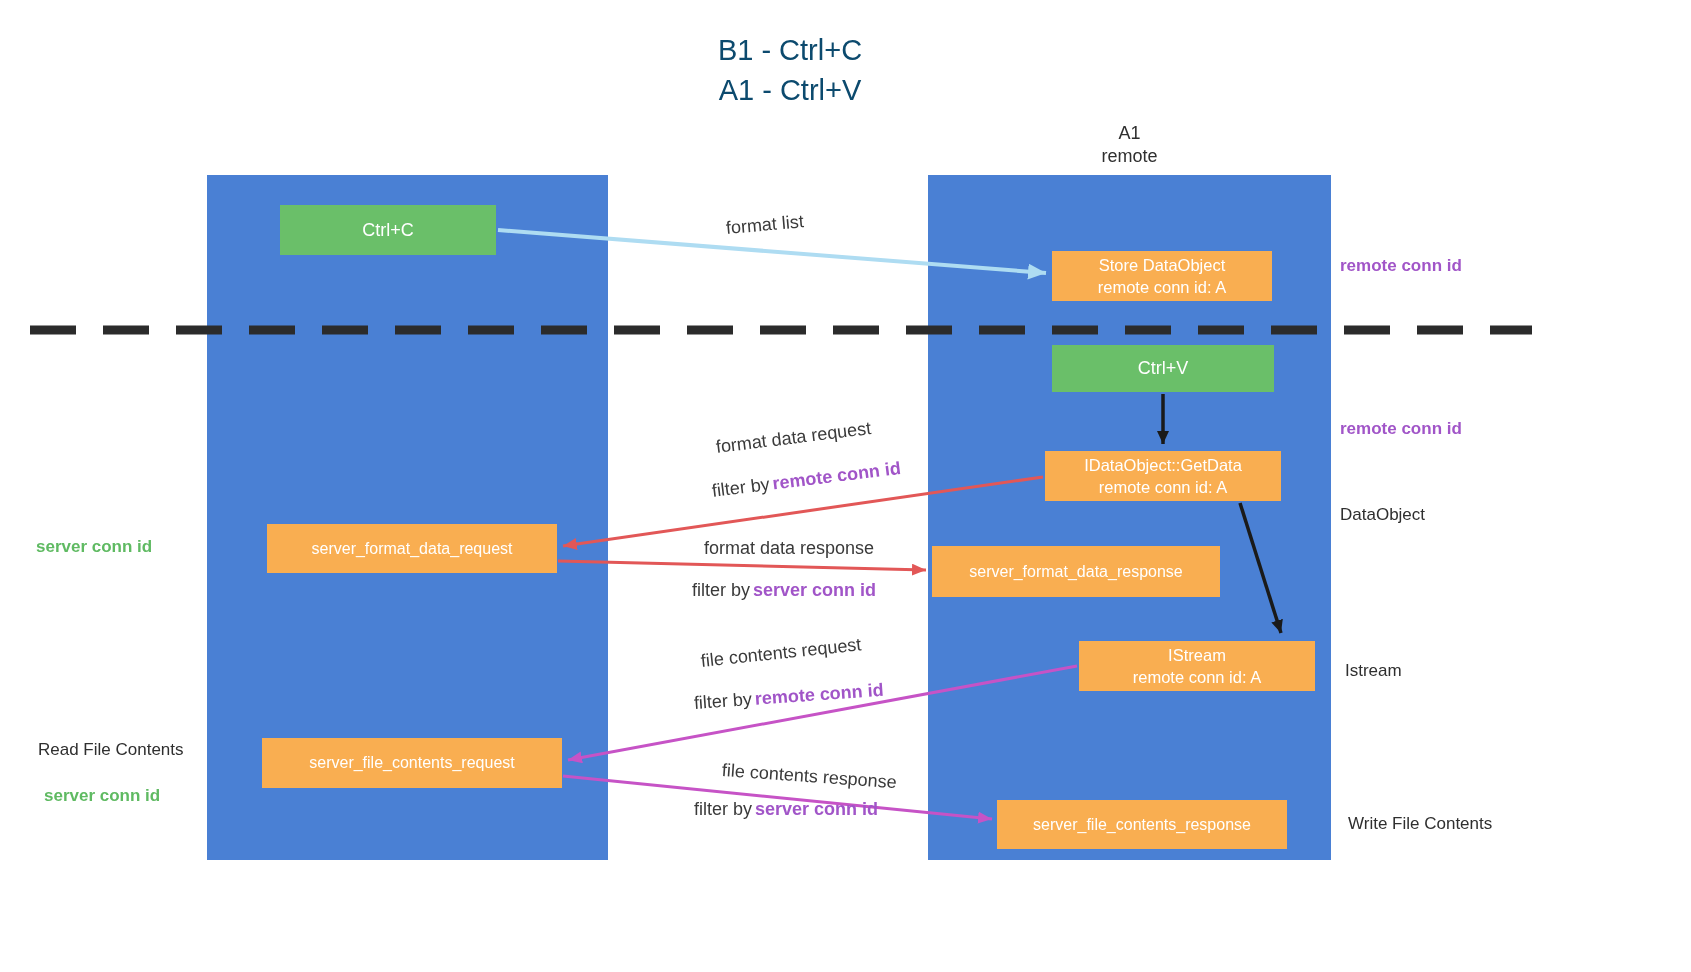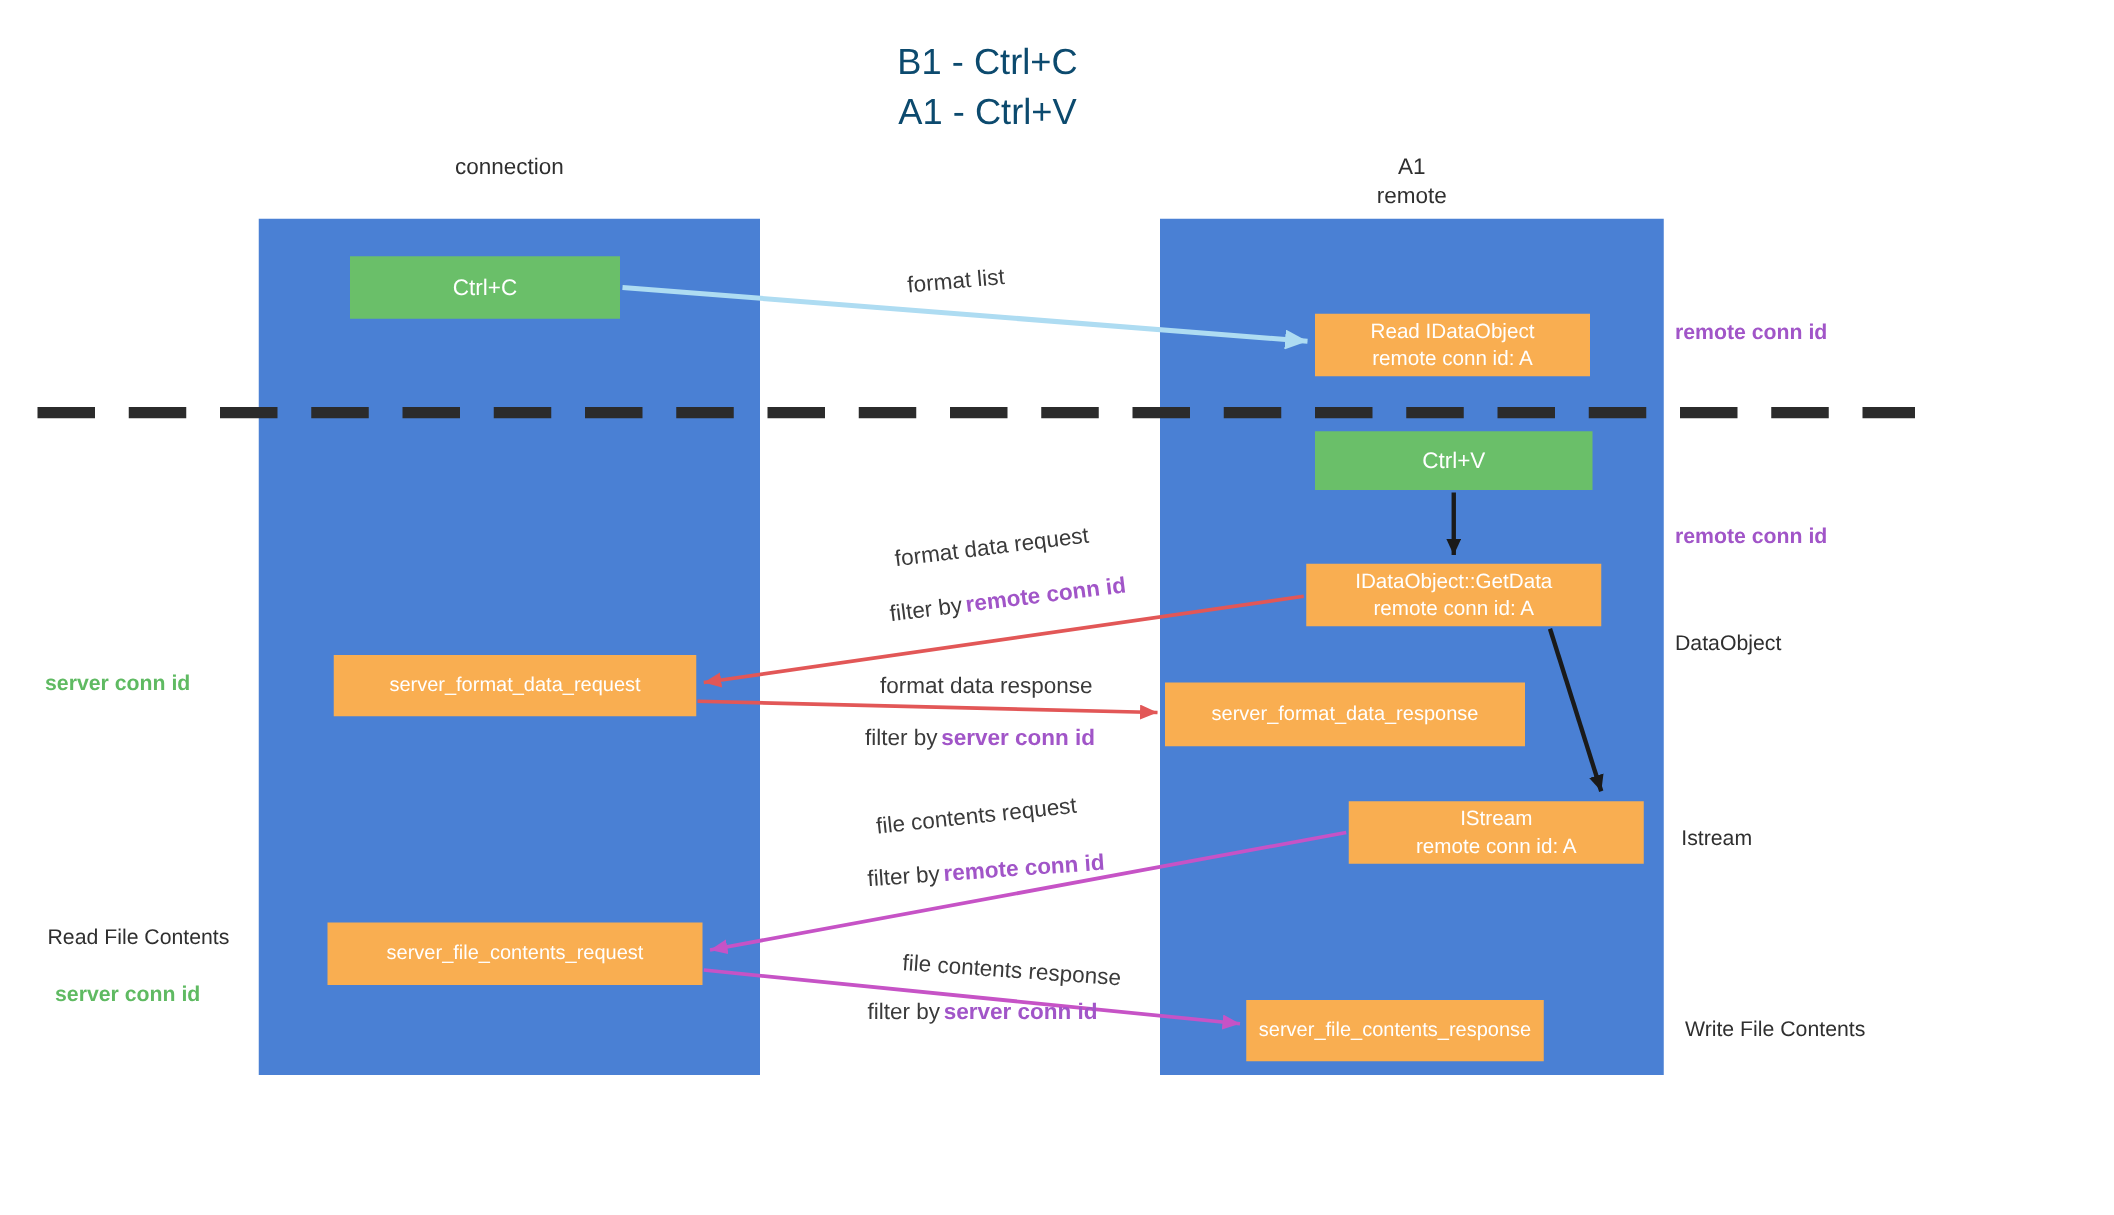--- a/index.html
+++ b/index.html
@@ -41,21 +41,20 @@
 <body>
 
 <div class="canvas">
 
   <div class="title">
     <div>B1 - Ctrl+C</div>
     <div>A1 - Ctrl+V</div>
   </div>
 
   <div class="lane-label b1">
-    <div>connection</div>
   </div>
   <div class="lane-label a1">
     <div>A1</div>
     <div>remote</div>
   </div>
 
   <div class="lane lane-b1"></div>
   <div class="lane lane-a1"></div>
 
   <svg class="arrows" width="1691" height="972">
@@ -89,21 +88,21 @@
     <line x1="1077" y1="666" x2="568" y2="760" stroke="#c653c6" stroke-width="3" marker-end="url(#m-magenta)"></line>
 
     <line x1="563" y1="776" x2="992" y2="819" stroke="#c653c6" stroke-width="3" marker-end="url(#m-magenta)"></line>
   </svg>
 
   <div class="node green abs" style="left:280px; top:205px; width:216px; height:50px;">
     <span>Ctrl+C</span>
   </div>
 
   <div class="node orange two abs" style="left:1052px; top:251px; width:220px; height:50px;">
-    <span>Read IDataObject</span>
+    <span>Store DataObject</span>
     <span>remote conn id: A</span>
   </div>
 
   <div class="node green abs" style="left:1052px; top:345px; width:222px; height:47px;">
     <span>Ctrl+V</span>
   </div>
 
   <div class="node orange two abs" style="left:1045px; top:451px; width:236px; height:50px;">
     <span>IDataObject::GetData</span>
     <span>remote conn id: A</span>
@@ -119,21 +118,21 @@
 
   <div class="node orange two abs" style="left:1079px; top:641px; width:236px; height:50px;">
     <span>IStream</span>
     <span>remote conn id: A</span>
   </div>
 
   <div class="node orange abs" style="left:262px; top:738px; width:300px; height:50px;">
     <span>server_file_contents_request</span>
   </div>
 
-  <div class="node orange abs" style="left:997px; top:800px; width:238px; height:49px;">
+  <div class="node orange abs" style="left:997px; top:800px; width:290px; height:49px;">
     <span>server_file_contents_response</span>
   </div>
 
   <div class="edge-label" style="left:726px; top:218px; transform:rotate(-5deg);">format list</div>
 
   <div class="edge-label" style="left:716px; top:437px; transform:rotate(-7deg);">format data request</div>
   <div class="edge-label" style="left:712px; top:481px; transform:rotate(-7deg);">
     <span class="f-prefix">filter by</span><span class="f-value">remote conn id</span>
   </div>
 

